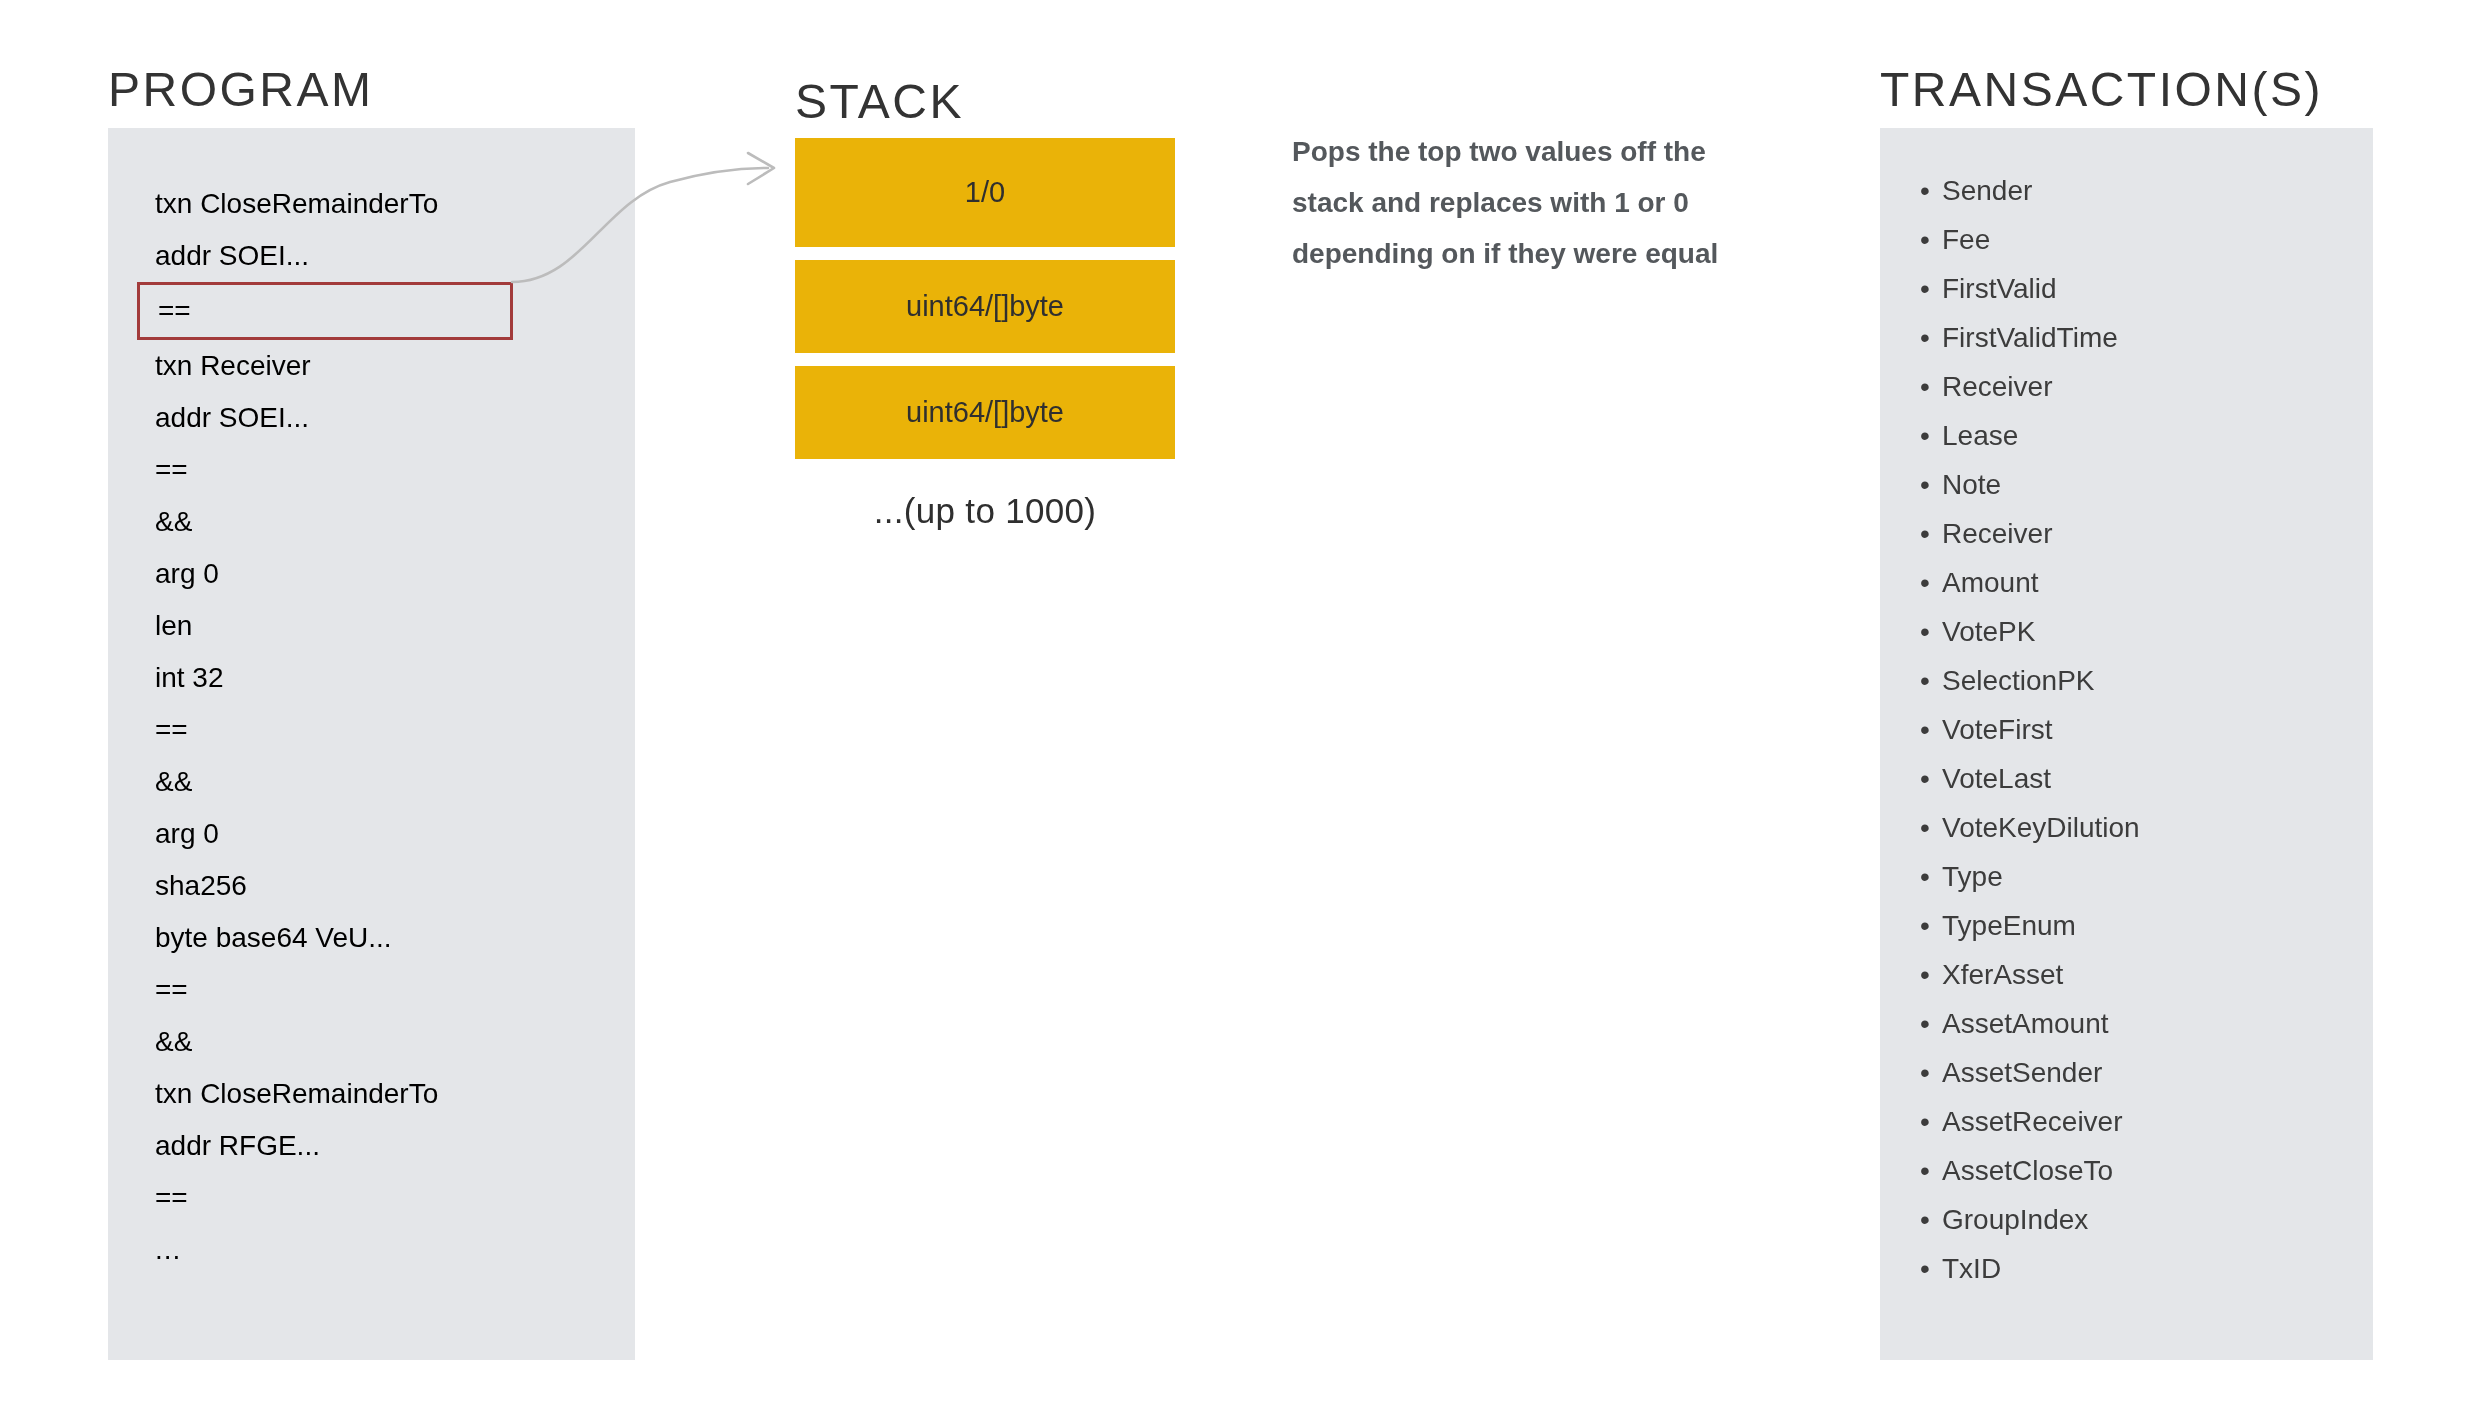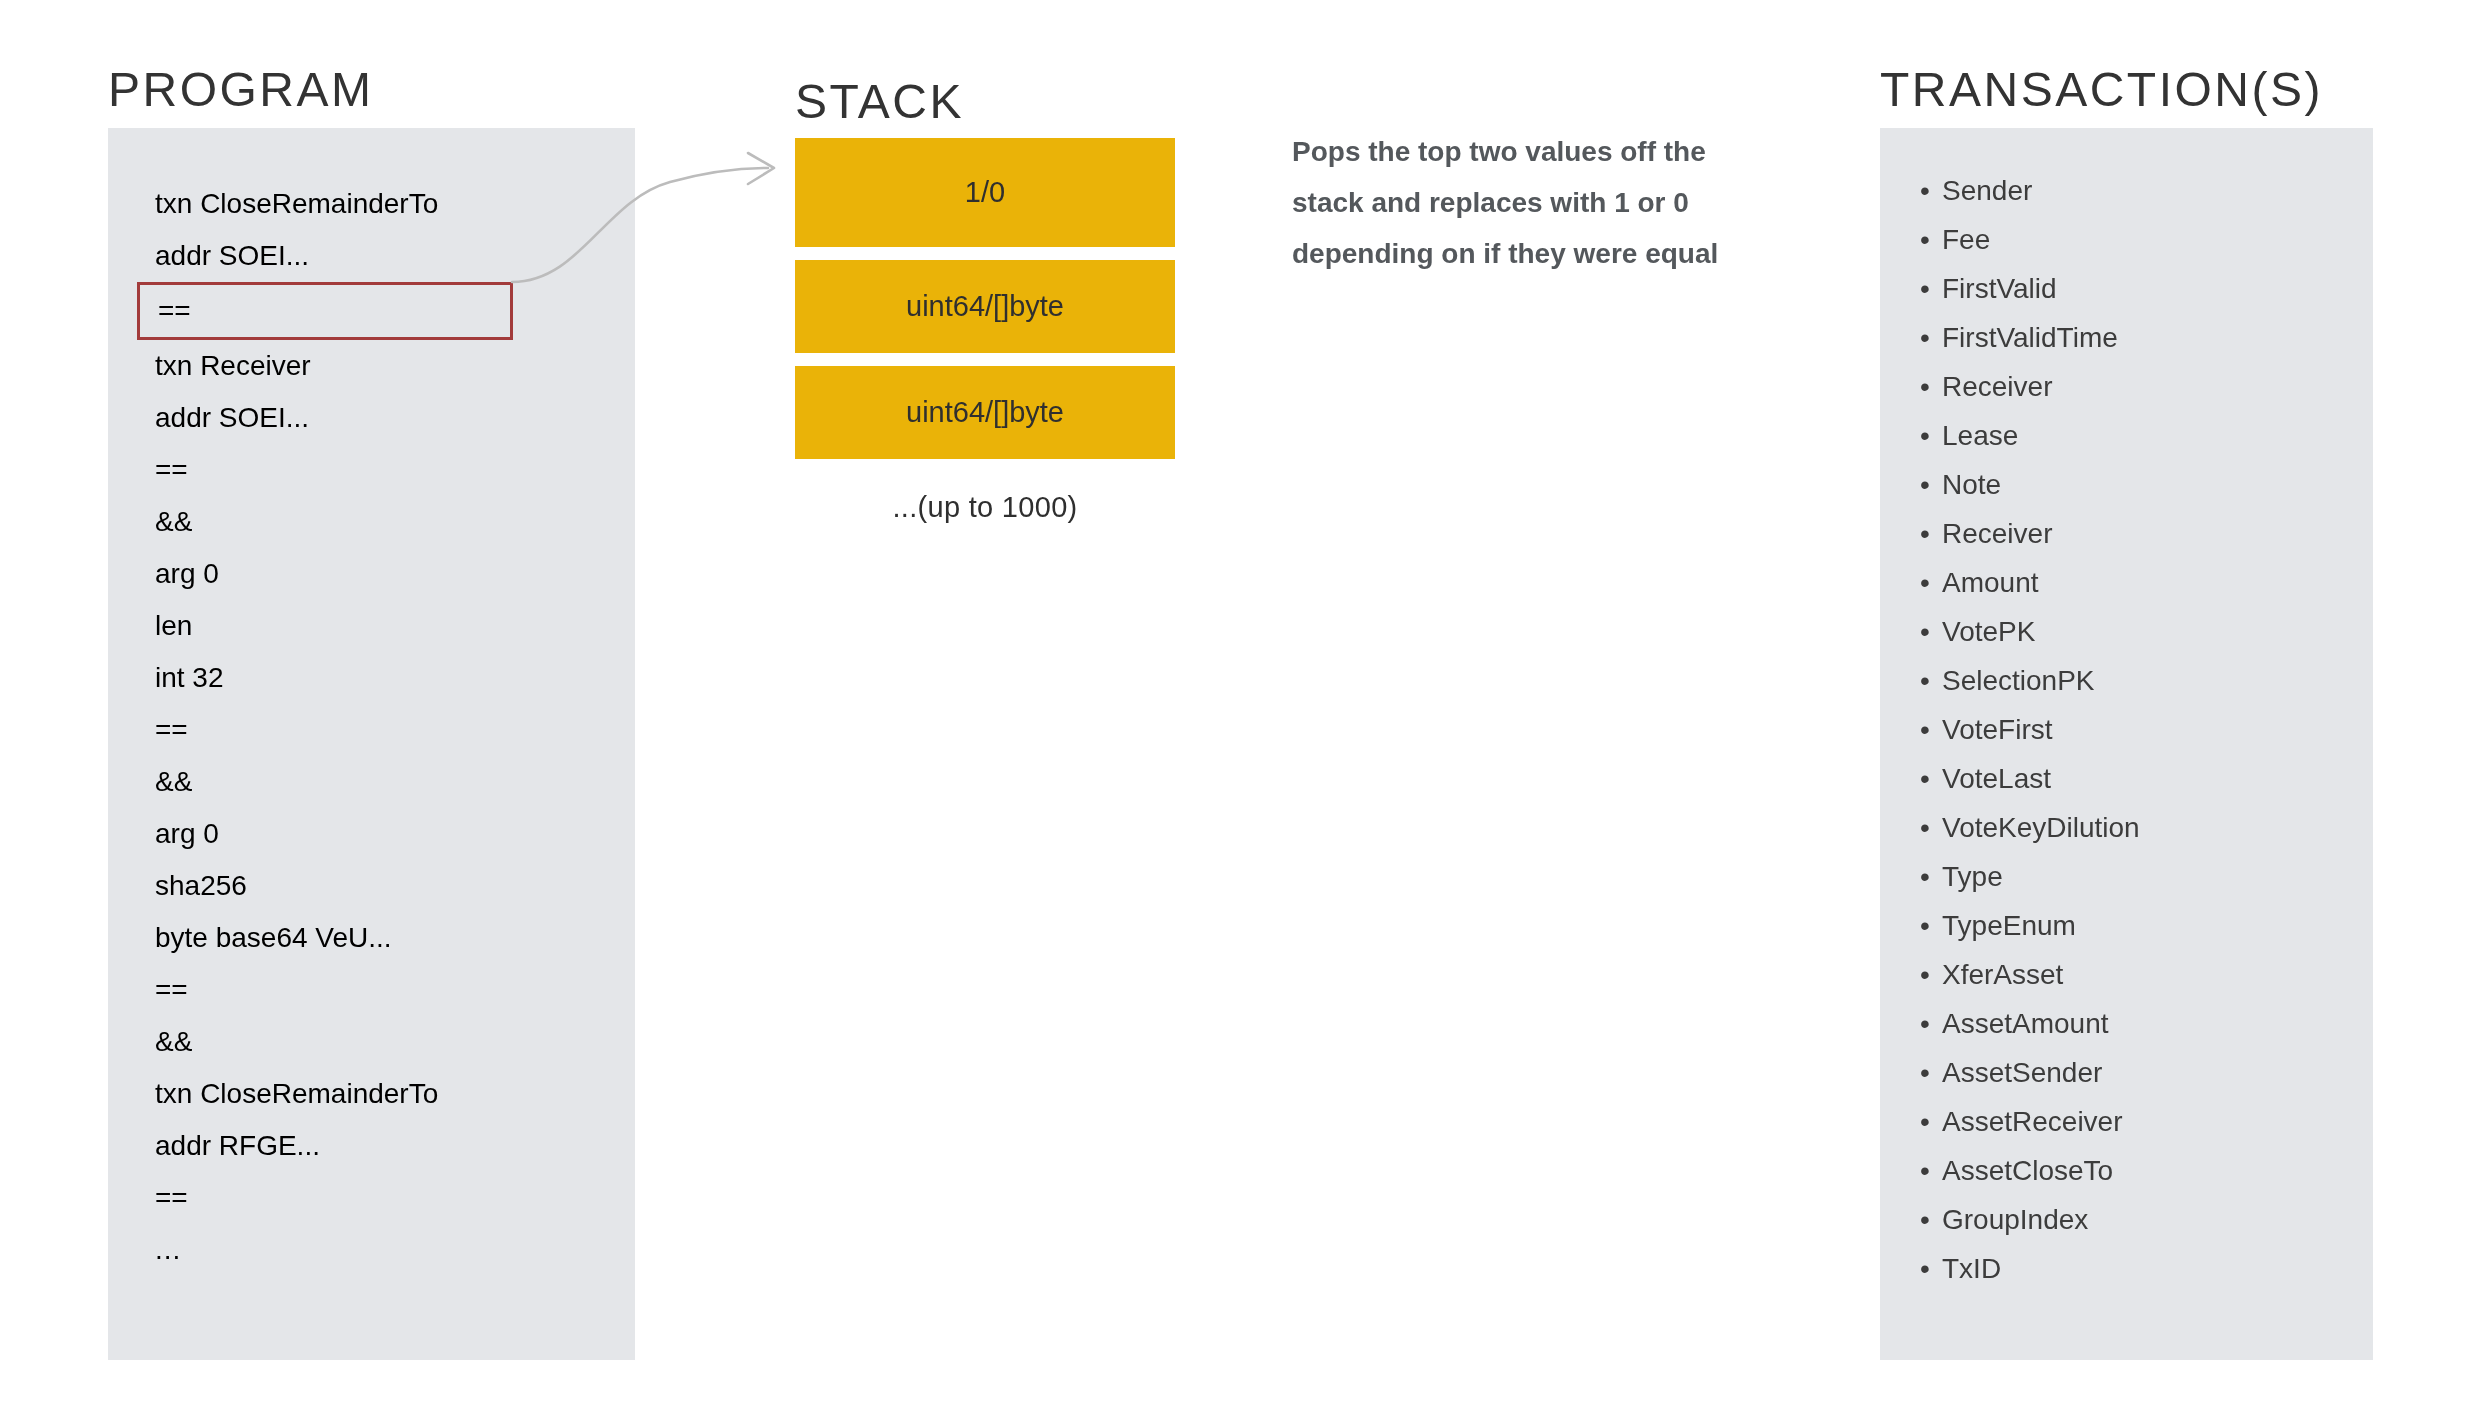--- a/index.html
+++ b/index.html
@@ -85,21 +85,21 @@
     color: #2f2f2f;
     text-align: center;
     box-sizing: border-box;
   }
   #stack-cell-0 { height: 109px; line-height: 109px; }
   #stack-cell-1 { height: 93px; line-height: 93px; margin-top: 13px; }
   #stack-cell-2 { height: 93px; line-height: 93px; margin-top: 13px; }
   #stack-more {
     width: 380px;
     text-align: center;
-    font-size: 29px;
+    font-size: 35px;
     color: #2f2f2f;
     margin-top: 32px;
     letter-spacing: 0.3px;
   }
 
   
   #stack-arrow {
     position: absolute;
     left: 510px;
     top: 140px;

